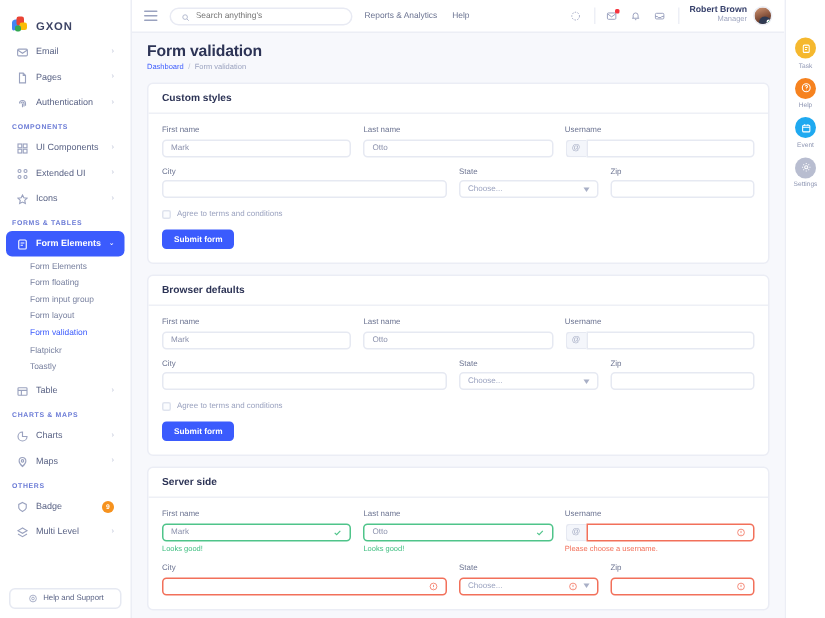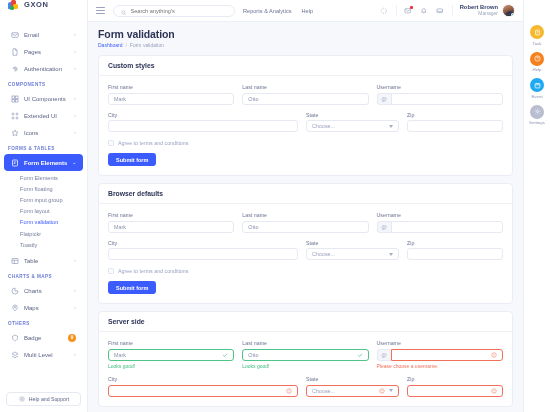--- a/index.html
+++ b/index.html
@@ -13,21 +13,21 @@
   .app { display: flex; width: 550px; height: 412px; position: relative; }
 
   
   .sidebar {
     width: 88px; height: 412px; background: #ffffff;
     border-right: 1px solid #eceef5;
     display: flex; flex-direction: column;
     flex: 0 0 88px;
   }
   .brand {
-    height: 22px; display: flex; align-items: flex-start; gap: 5px;
+    height: 22px; display: flex; align-items: flex-end; gap: 5px;
     padding: 0 8px; flex: 0 0 22px;
   }
   .brand-mark { width: 11px; height: 11px; position: relative; }
   .brand-mark i { position: absolute; display:block; border-radius: 1.5px; }
   .bm1 { width:5px; height:7px; left:0; top:2px; background:#4285f4; transform: skewY(-12deg);}
   .bm2 { width:5px; height:6px; left:3px; top:0; background:#ea4335;}
   .bm3 { width:5px; height:5px; left:5px; top:4px; background:#fbbc05;}
   .bm4 { width:4px; height:4px; left:2px; top:6px; background:#34a853;}
   .brand-text { font-size: 7.5px; font-weight: 700; letter-spacing: .6px; color: #3d4465; }
 

